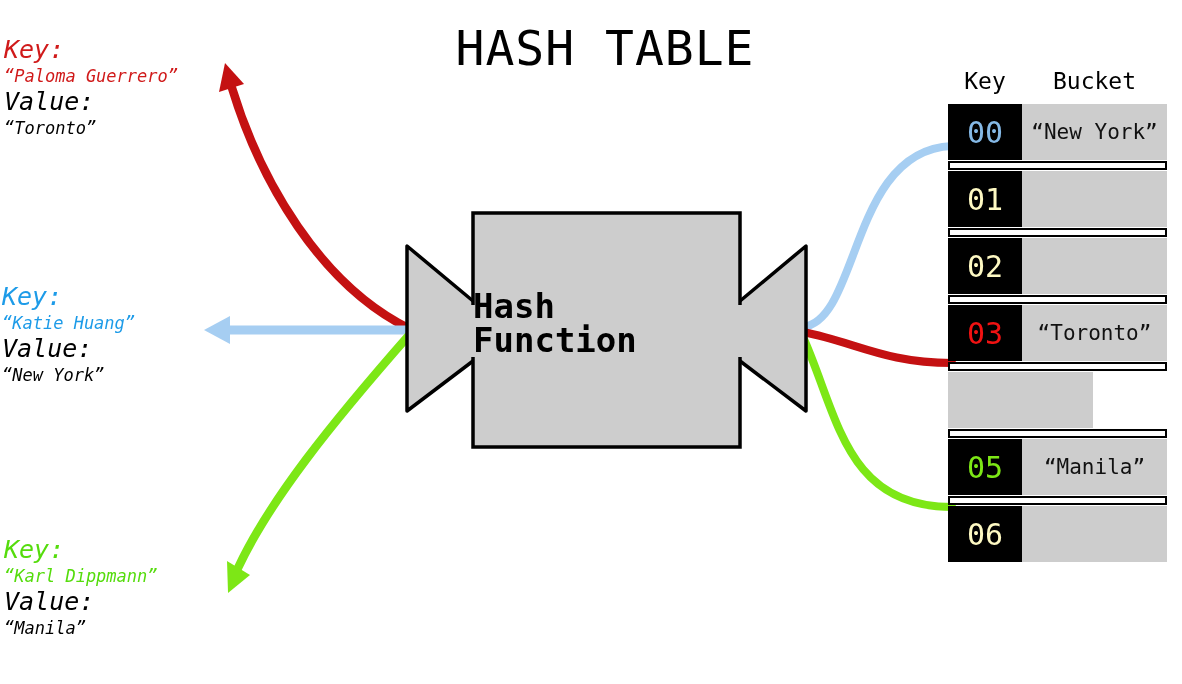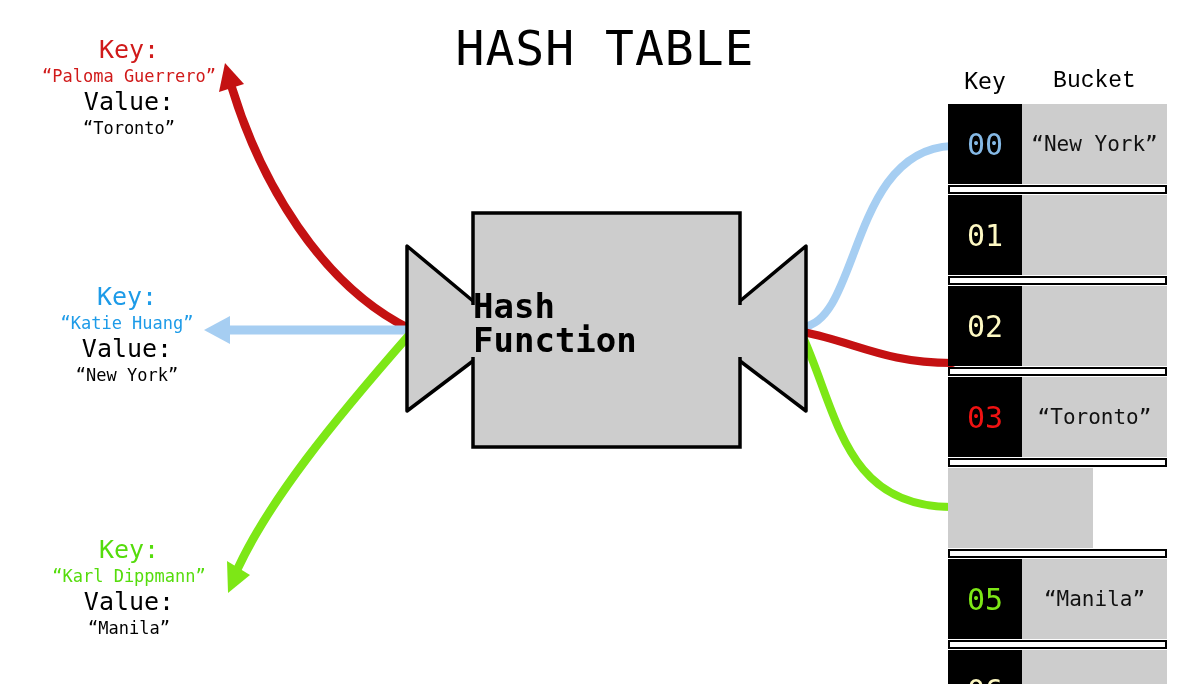--- a/index.html
+++ b/index.html
@@ -7,38 +7,38 @@
   body {
     width:1182px; height:684px; background:#ffffff; position:relative;
     overflow:hidden; font-family:"DejaVu Sans Mono", monospace; color:#000;
   }
   svg.layer { position:absolute; left:0; top:0; z-index:1; }
   .txt { position:absolute; z-index:2; }
 
   .title { left:42px; right:14px; top:20px; text-align:center;
            font-size:48px; font-weight:500; letter-spacing:1px; }
 
-  .ann { width:250px; text-align:center; }
+  .ann { width:250px; text-align:left;font-style:italic; }
   .ann .klabel { font-size:25px; line-height:28px; }
   .ann .kname  { font-size:17px; line-height:24px; }
   .ann .vlabel { font-size:25px; line-height:28px; color:#000; }
   .ann .vname  { font-size:17px; line-height:24px; color:#000; }
   .ann-red   { left:4px;  top:36px;  }
   .ann-blue  { left:2px;  top:283px; }
   .ann-green { left:4px;  top:536px; }
 
   .hashlabel { left:473px; top:289px; width:267px; text-align:left;
                font-size:34px; line-height:34px; font-weight:600; }
 
   .thead { left:948px; top:68px; width:219px; display:flex; font-size:23px; }
   .thead .hk { width:74px;  text-align:center; }
-  .thead .hb { width:145px; text-align:center;font-family:Liberation Mono, monospace; }
+  .thead .hb { width:145px; text-align:center; }
 
   .htable { left:948px; top:104px; width:219px; }
-  .trow { display:flex; height:80px; }
+  .trow { display:flex; height:56px; }
   .tkey { width:74px; background:#000; color:#fef9c3; font-size:30px;
           display:flex; align-items:center; justify-content:center; }
   .tval { width:145px; background:#cdcdcd; color:#111; font-size:21px;
           display:flex; align-items:center; justify-content:center; white-space:nowrap; }
   .gap { height:11px; padding:1px 0 0 0; }
   .gap-inner { height:9px; border:2px solid #000; background:#fff; }
 </style>
 </head>
 <body>
 

